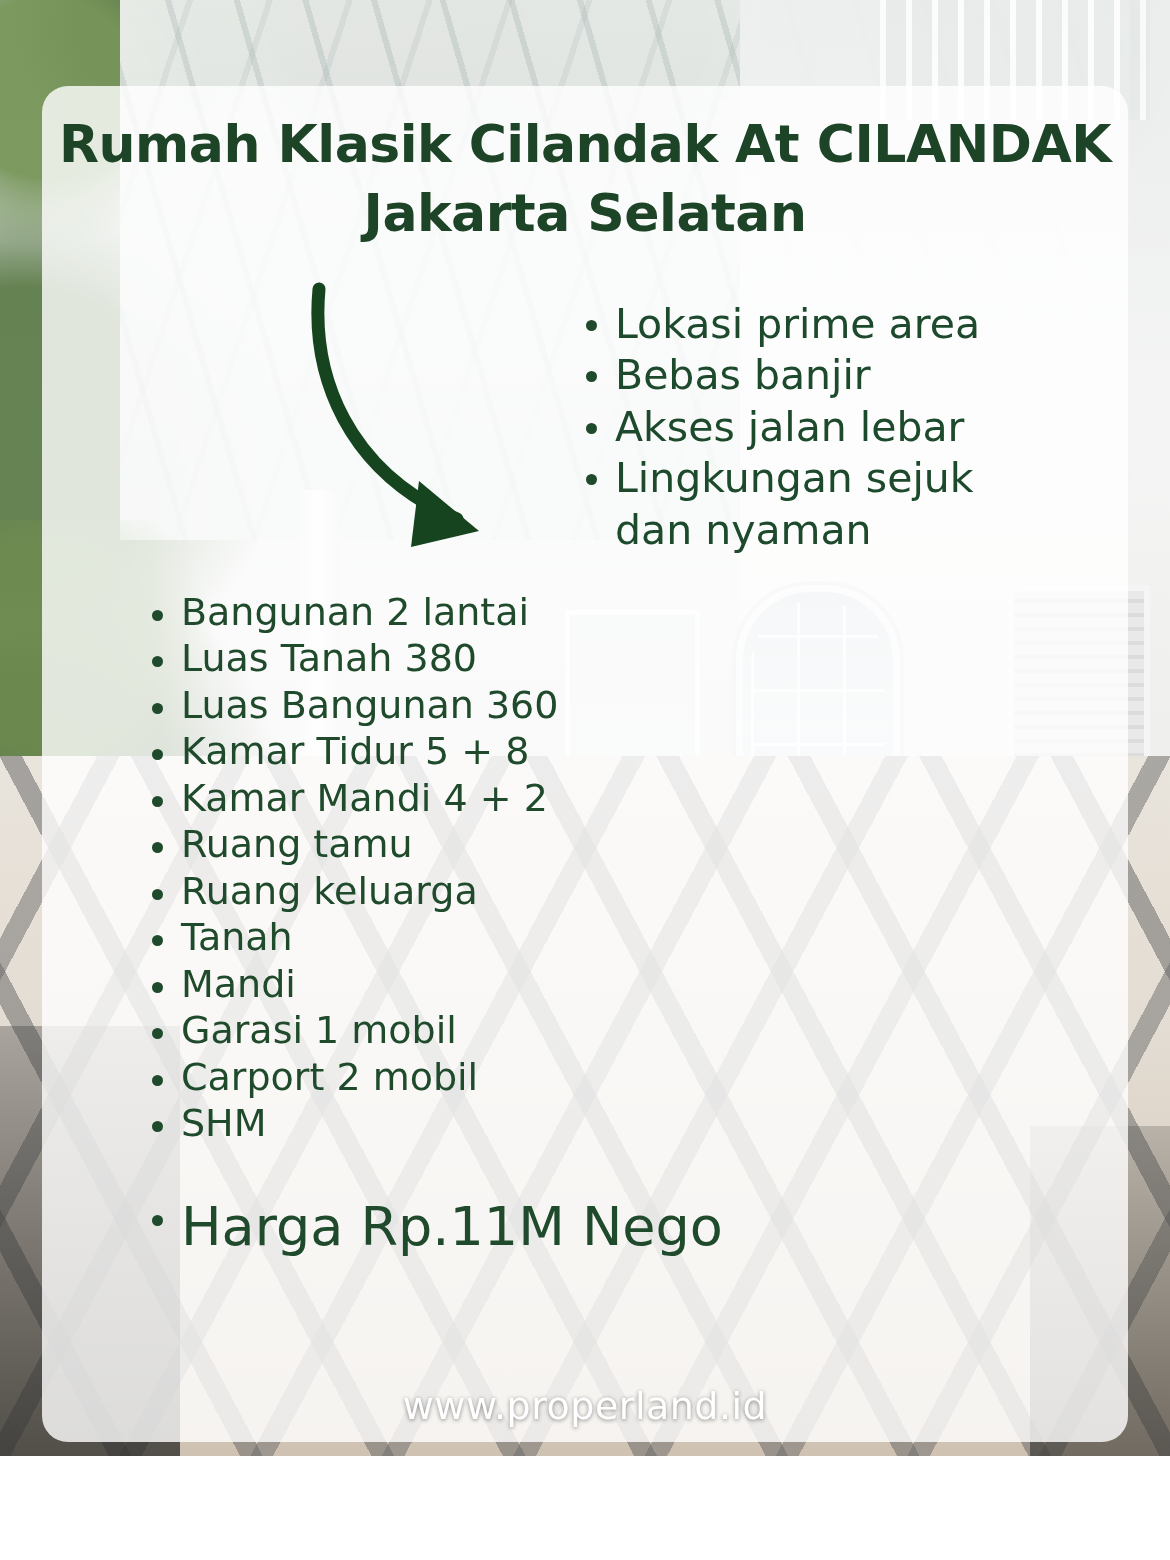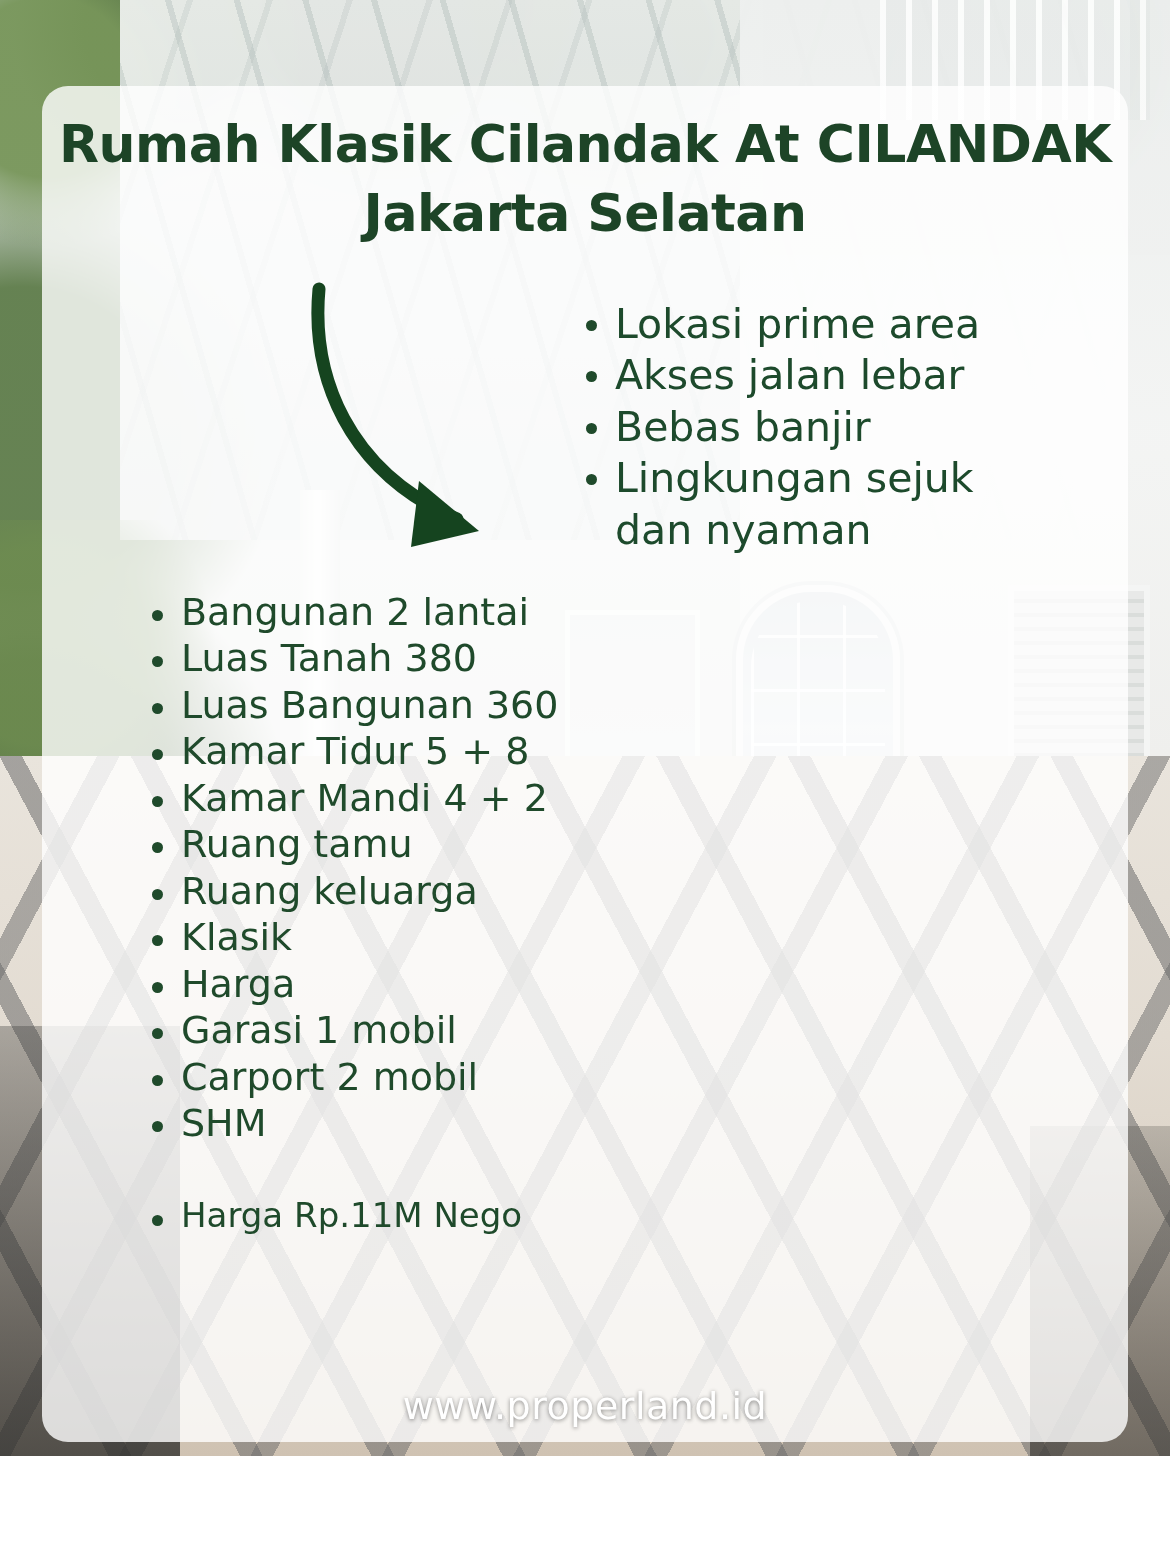--- a/index.html
+++ b/index.html
@@ -182,21 +182,21 @@
   }
   .sub-line { display: block; padding-left: 0; }
   .sub-line::before { display: none; }
 
   .price {
     position: absolute;
     left: 86px;
     top: 1100px;
     width: 640px;
     font-family: "DejaVu Sans", sans-serif;
-    font-size: 34px;
+    font-size: 54px;
     color: #1f4a2b;
   }
 
   
   .arrow {
     position: absolute;
     left: 265px;
     top: 195px;
     width: 230px;
     height: 300px;
@@ -241,36 +241,36 @@
 
     <div class="title">Rumah Klasik Cilandak At CILANDAK Jakarta Selatan</div>
 
     <svg class="arrow" viewBox="0 0 230 300">
       <path d="M12 8 C 4 95, 40 190, 150 238" fill="none" stroke="#15441f" stroke-width="13" stroke-linecap="round"></path>
       <path d="M112 200 L172 250 L104 266 Z" fill="#15441f"></path>
     </svg>
 
     <ul class="highlights">
       <li>Lokasi prime area</li>
+      <li>Bebas banjir</li>
       <li>Akses jalan lebar</li>
-      <li>Bebas banjir</li>
       <li>Lingkungan sejuk</li>
       <li class="sub-line">dan nyaman</li>
     </ul>
 
     <ul class="features">
       <li>Bangunan 2 lantai</li>
       <li>Luas Tanah 380</li>
       <li>Luas Bangunan 360</li>
       <li>Kamar Tidur 5 + 8</li>
       <li>Kamar Mandi 4 + 2</li>
       <li>Ruang tamu</li>
       <li>Ruang keluarga</li>
-      <li>Klasik</li>
-      <li>Harga</li>
+      <li>Tanah</li>
+      <li>Mandi</li>
       <li>Garasi 1 mobil</li>
       <li>Carport 2 mobil</li>
       <li>SHM</li>
     </ul>
 
     <ul class="price">
       <li>Harga Rp.11M Nego</li>
     </ul>
 
   </div>

